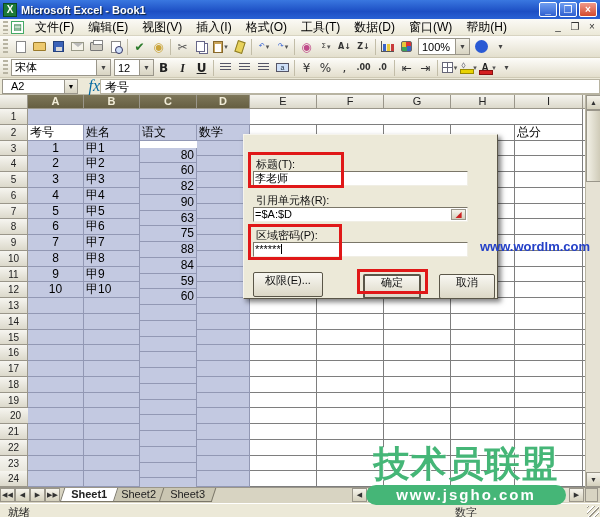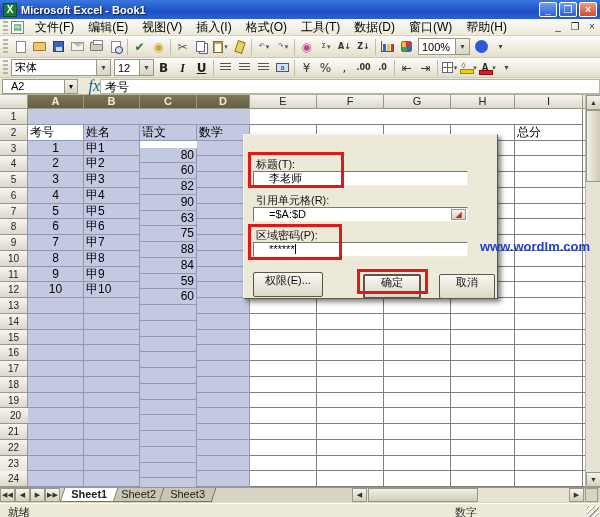--- a/index.html
+++ b/index.html
@@ -138,21 +138,21 @@
     background:repeating-linear-gradient(135deg,#fff 0 1px,#9a968a 1px 2px,transparent 2px 4px); }
 
   
   #dialog { position:absolute; left:243px; top:134px; width:255px; height:165px; background:#ece9d8;
     border:1px solid #708; border-color:#f6f4ec #5a5648 #5a5648 #f6f4ec; box-shadow:3px 3px 5px rgba(0,0,0,.5);
     z-index:10; }
   #dialog-titlebar { height:16px; background:linear-gradient(to right,#0a246a,#2a4ba8 70%,#3a5bc0);
     color:#fff; font-size:11px; font-weight:bold; line-height:16px; padding-left:5px; }
   .dlg-label { position:absolute; font-size:11px; color:#111; }
   .dlg-input { position:absolute; left:9px; width:215px; height:15px; background:#fff; border:1px solid #7a7668;
-    border-color:#7a7668 #f0eee4 #f0eee4 #7a7668; font-size:11px; line-height:13px; padding:0 15px; white-space:nowrap; }
+    border-color:#7a7668 #f0eee4 #f0eee4 #7a7668; font-size:11px; line-height:13px; padding:0 1px; white-space:nowrap; }
   .caret { display:inline-block; width:1px; height:10px; background:#000; vertical-align:-1px; }
   .range-picker { position:absolute; right:1px; top:1px; width:15px; height:11px;
     background:linear-gradient(to bottom,#f6f4ec,#d4d0bc); border:1px solid #9a968a;
     font-size:8px; line-height:10px; text-align:center; color:#c22; }
   .dlg-btn { position:absolute; height:25px; background:linear-gradient(to bottom,#f8f7f2,#dcd8c6);
     border:1px solid #5a5648; border-radius:2px; font-size:11px; text-align:center; line-height:15px; color:#111; }
   .red-box { position:absolute; border:3px solid #e01818; z-index:12; pointer-events:none; }
 
   
   #wm-wordlm { position:absolute; left:480px; top:238px; z-index:20; line-height:1; }
@@ -688,14 +688,18 @@
     <div class="dlg-btn" style="left:195px;top:139px;width:56px;">取消</div>
 
     <div class="red-box" style="left:4px;top:17px;width:96px;height:36px;"></div>
     <div class="red-box" style="left:4px;top:89px;width:94px;height:36px;"></div>
     <div class="red-box" style="left:113px;top:134px;width:71px;height:25px;"></div>
   </div>
 
   <div id="wm-wordlm">
     <div class="url" id="wm-wordlm-url" style="color: rgb(36, 64, 200);">www.wordlm.com</div>
   </div>
+  <div id="wm-jsgho">
+    <div class="big" id="wm-jsgho-text" style="color: rgb(69, 182, 119);">技术员联盟</div>
+    <div class="pill" id="wm-jsgho-pill" style="background: rgb(69, 182, 119);">www.jsgho.com</div>
+  </div>
 
 </div>
 
 </body></html>

